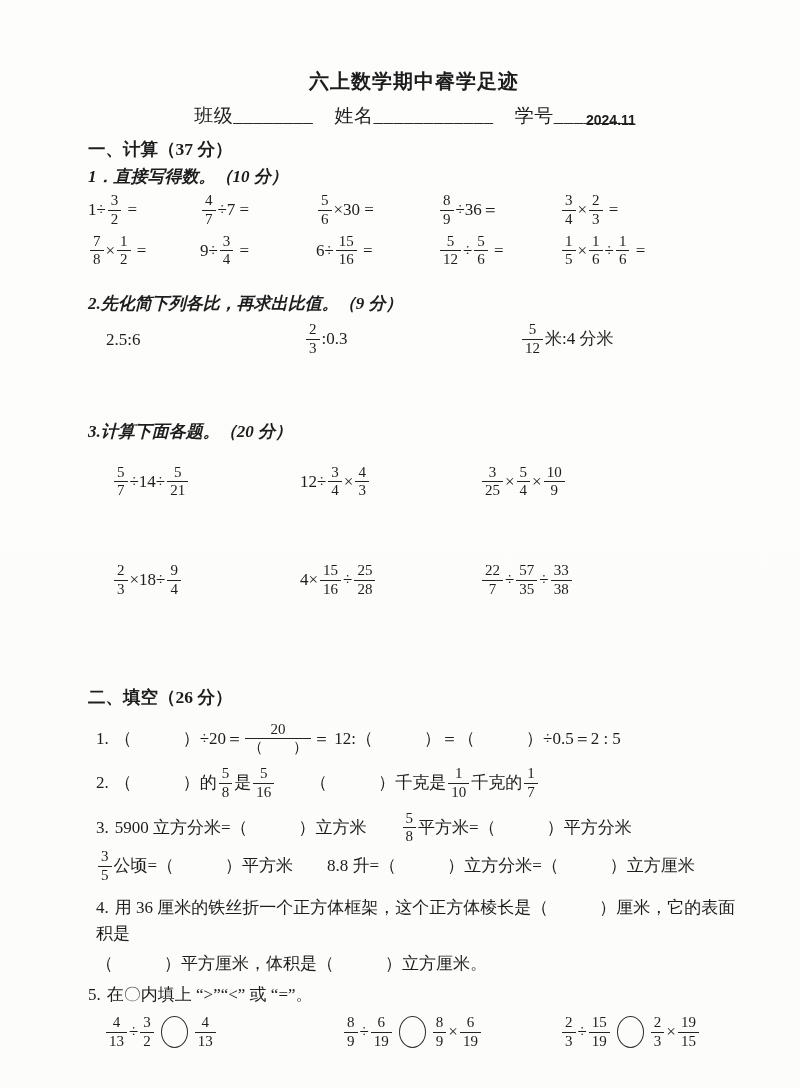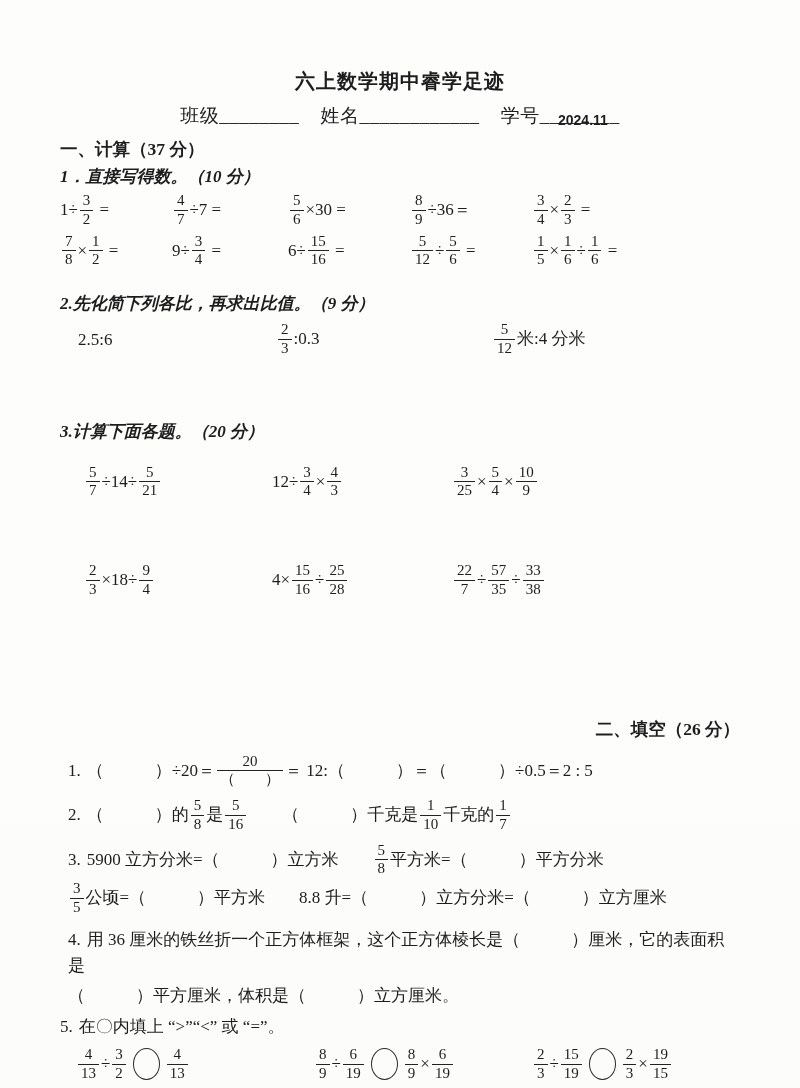--- a/index.html
+++ b/index.html
@@ -7,21 +7,21 @@
   .page{
     position:relative;
     width:800px;height:1088px;
     margin:0 auto;
     background:linear-gradient(180deg,#fdfdfc 0%,#fcfcfa 100%);
     color:#1d1d1d;
     font-family:"Liberation Serif","DejaVu Serif",serif;
     font-size:17px;
     overflow:hidden;
     box-sizing:border-box;
-    padding:68px 60px 0 60px;
+    padding:68px 60px 0 88px;
   }
   .title-row{position:relative;text-align:center;height:30px;}
   .title{font-family:"Liberation Sans","DejaVu Sans",sans-serif;font-weight:700;font-size:20px;letter-spacing:1px;}
   .date{position:absolute;left:498px;top:4px;font-size:14px;font-weight:700;font-family:"Liberation Sans","DejaVu Sans",sans-serif;margin-top:40px;}
   .info-row{text-align:center;margin-top:5px;font-size:19px;letter-spacing:.5px;}
   .info-row span{margin:0 8px;}
   .s-heading{font-family:Liberation Serif, serif;font-weight:700;font-size:17.5px;margin-top:8px;}
   .sub-heading{font-size:17px;margin-top:4px;font-weight:600;font-style:italic;}
   
   .frac{display:inline-block;vertical-align:middle;text-align:center;margin:0 2px;font-size:15px;line-height:1.05;position:relative;top:-1px;}
@@ -91,21 +91,21 @@
     <span class="expr"><span class="frac"><span class="num">5</span><span class="den">7</span></span><span>÷14÷</span><span class="frac"><span class="num">5</span><span class="den">21</span></span></span>
     <span class="expr"><span>12÷</span><span class="frac"><span class="num">3</span><span class="den">4</span></span><span>×</span><span class="frac"><span class="num">4</span><span class="den">3</span></span></span>
     <span class="expr"><span class="frac"><span class="num">3</span><span class="den">25</span></span><span>×</span><span class="frac"><span class="num">5</span><span class="den">4</span></span><span>×</span><span class="frac"><span class="num">10</span><span class="den">9</span></span></span>
   </div>
   <div class="calc3-row mt64">
     <span class="expr"><span class="frac"><span class="num">2</span><span class="den">3</span></span><span>×18÷</span><span class="frac"><span class="num">9</span><span class="den">4</span></span></span>
     <span class="expr"><span>4×</span><span class="frac"><span class="num">15</span><span class="den">16</span></span><span>÷</span><span class="frac"><span class="num">25</span><span class="den">28</span></span></span>
     <span class="expr"><span class="frac"><span class="num">22</span><span class="den">7</span></span><span>÷</span><span class="frac"><span class="num">57</span><span class="den">35</span></span><span>÷</span><span class="frac"><span class="num">33</span><span class="den">38</span></span></span>
   </div>
 
-  <div class="s-heading mt62" style="margin-top:118px;text-align:right;">二、填空（26 分）</div>
+  <div class="s-heading mt62" style="margin-top:86px;">二、填空（26 分）</div>
 
   <div class="fill-item indent mt14">
     <span class="inum">1.</span><span class="expr"><span>（　　　）÷20＝</span><span class="frac"><span class="num">20</span><span class="den">（　　）</span></span><span>＝ 12:（　　　）＝（　　　）÷0.5＝2 : 5</span></span>
   </div>
 
   <div class="fill-item indent">
     <span class="inum">2.</span><span class="expr"><span>（　　　）的</span><span class="frac"><span class="num">5</span><span class="den">8</span></span><span>是</span><span class="frac"><span class="num">5</span><span class="den">16</span></span><span>　　（　　　）千克是</span><span class="frac"><span class="num">1</span><span class="den">10</span></span><span>千克的</span><span class="frac"><span class="num">1</span><span class="den">7</span></span></span>
   </div>
 
   <div class="fill-item indent">

